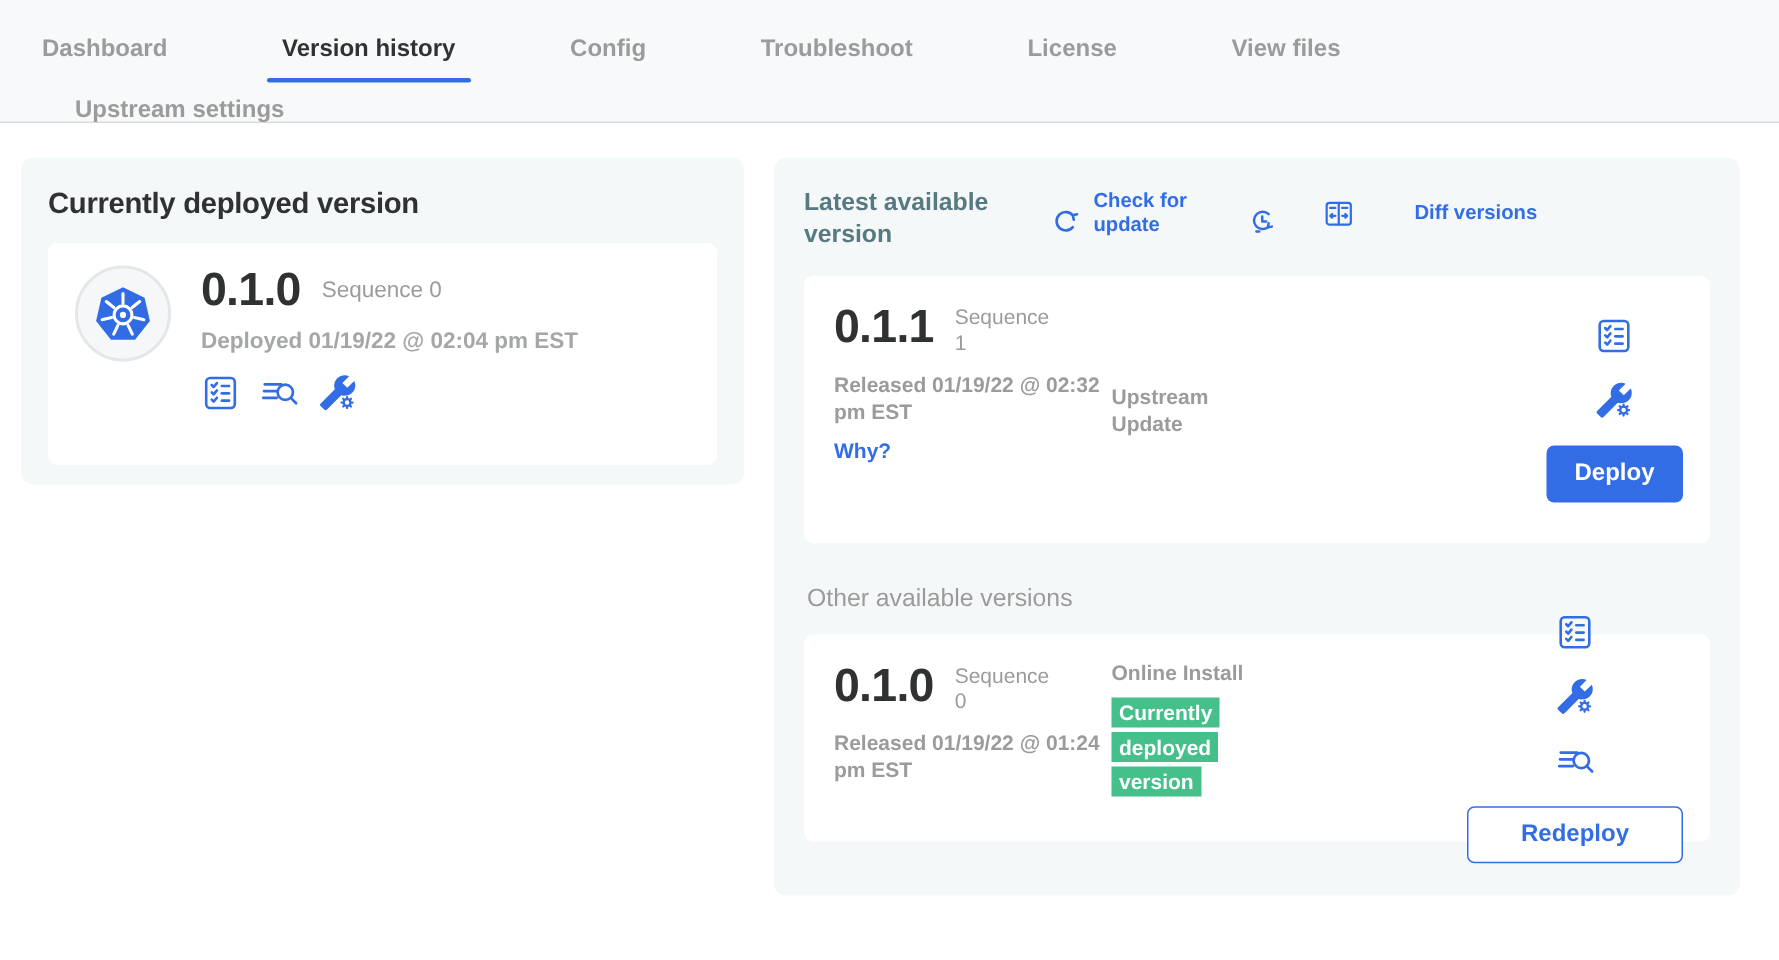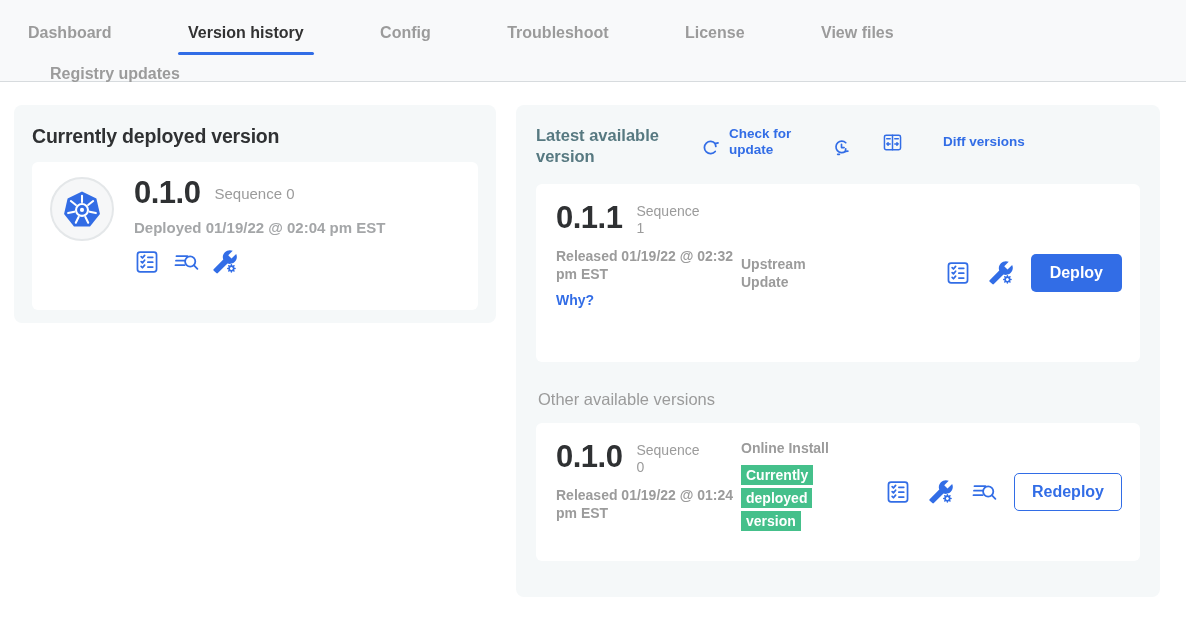--- a/index.html
+++ b/index.html
@@ -55,24 +55,24 @@
   .notes { font-size:14px; color:#8f8f8f; margin-top:10px; }
   .why { font-size:14px; font-weight:bold; color:#326de6; margin-top:9px; cursor:pointer; display:inline-block; }
   .col-source { position:absolute; left:205px; width:104px; font-size:14px; font-weight:bold;
     color:#9b9b9b; line-height:1.3; }
   .src-a { top:71px; }
   .src-b { top:16px; }
   .badge-wrap { width:86px; margin-top:7px; }
   .badge { display:inline; background:#45c08b; color:#fff; font-weight:bold; font-size:14px;
     line-height:1.62; padding:2px 5px; box-decoration-break:clone; -webkit-box-decoration-break:clone; }
   .col-right { position:absolute; right:18px; top:50%; transform:translateY(-50%);
-    display:flex; align-items:center; gap:17px; }
+    display:flex; align-items:center; gap:17px;flex-direction:column; }
   .btn { font-family:inherit; font-size:16px; font-weight:bold; border-radius:5px; cursor:pointer; }
   .btn-primary { background:#326de6; color:#fff; border:none; padding:10px 19px; }
-  .btn-outline { background:#fff; color:#326de6; border:1px solid #326de6; padding:9px 17px; }
+  .btn-outline { background:#fff; color:#326de6; border:1px solid #326de6; padding:9px 35px; }
 
   .other-heading { font-size:16.5px; font-weight:500; color:#9b9b9b; margin:28px 0 0 2px; }
 </style>
 </head>
 <body>
 
 <svg width="0" height="0" style="position:absolute">
   <defs>
     <g id="i-checklist" fill="none" stroke="currentColor" stroke-width="1.6" stroke-linecap="round" stroke-linejoin="round">
       <rect x="3.2" y="2.8" width="17.6" height="18.4" rx="2.4"></rect>
@@ -127,21 +127,21 @@
 <nav class="topnav">
   <div class="nav-row">
     <span class="tab">Dashboard</span>
     <span class="tab active">Version history</span>
     <span class="tab">Config</span>
     <span class="tab">Troubleshoot</span>
     <span class="tab">License</span>
     <span class="tab">View files</span>
   </div>
   <div class="nav-row second">
-    <span class="tab">Registry updates</span>
+    <span class="tab">Upstream settings</span>
   </div>
 </nav>
 
 <main class="content">
 
   <section class="panel left">
     <h2 class="left-title">Currently deployed version</h2>
     <div class="version-card">
       <div class="k8s-circle">
         <svg viewBox="0 0 100 100" width="46" height="46">

